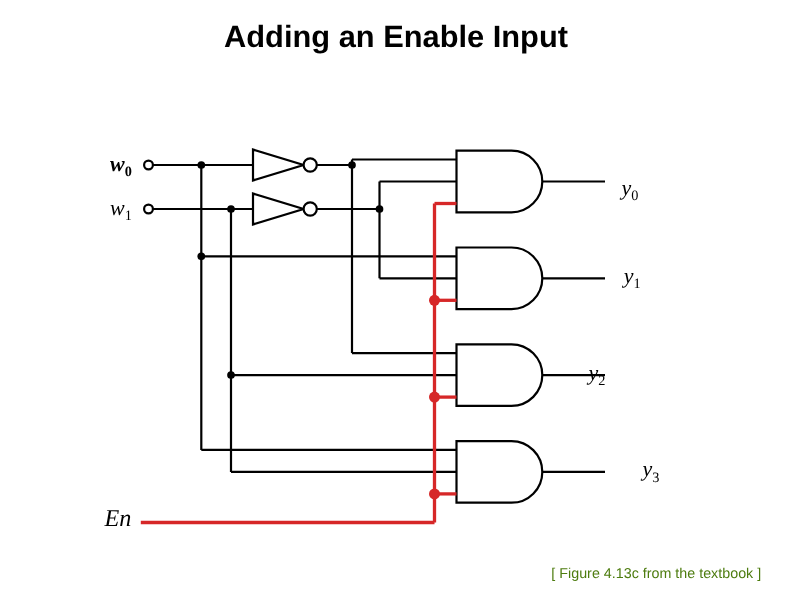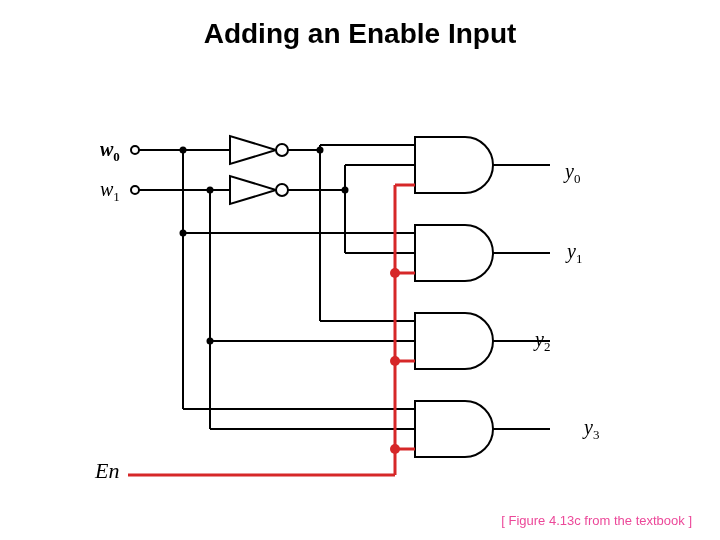--- a/index.html
+++ b/index.html
@@ -20,21 +20,21 @@
     text-align: center;
     font-size: 28px;
     font-weight: bold;
     color: #000;
   }
   .caption {
     position: absolute;
     right: 28px;
     bottom: 12px;
     font-size: 13px;
-    color: #ec4899;
+    color: #4d7c0f;
   }
   .label {
     position: absolute;
     font-family: "Times New Roman", Times, serif;
     font-style: italic;
     font-size: 20px;
     color: #000;
   }
   .label sub {
     font-size: 13px;

